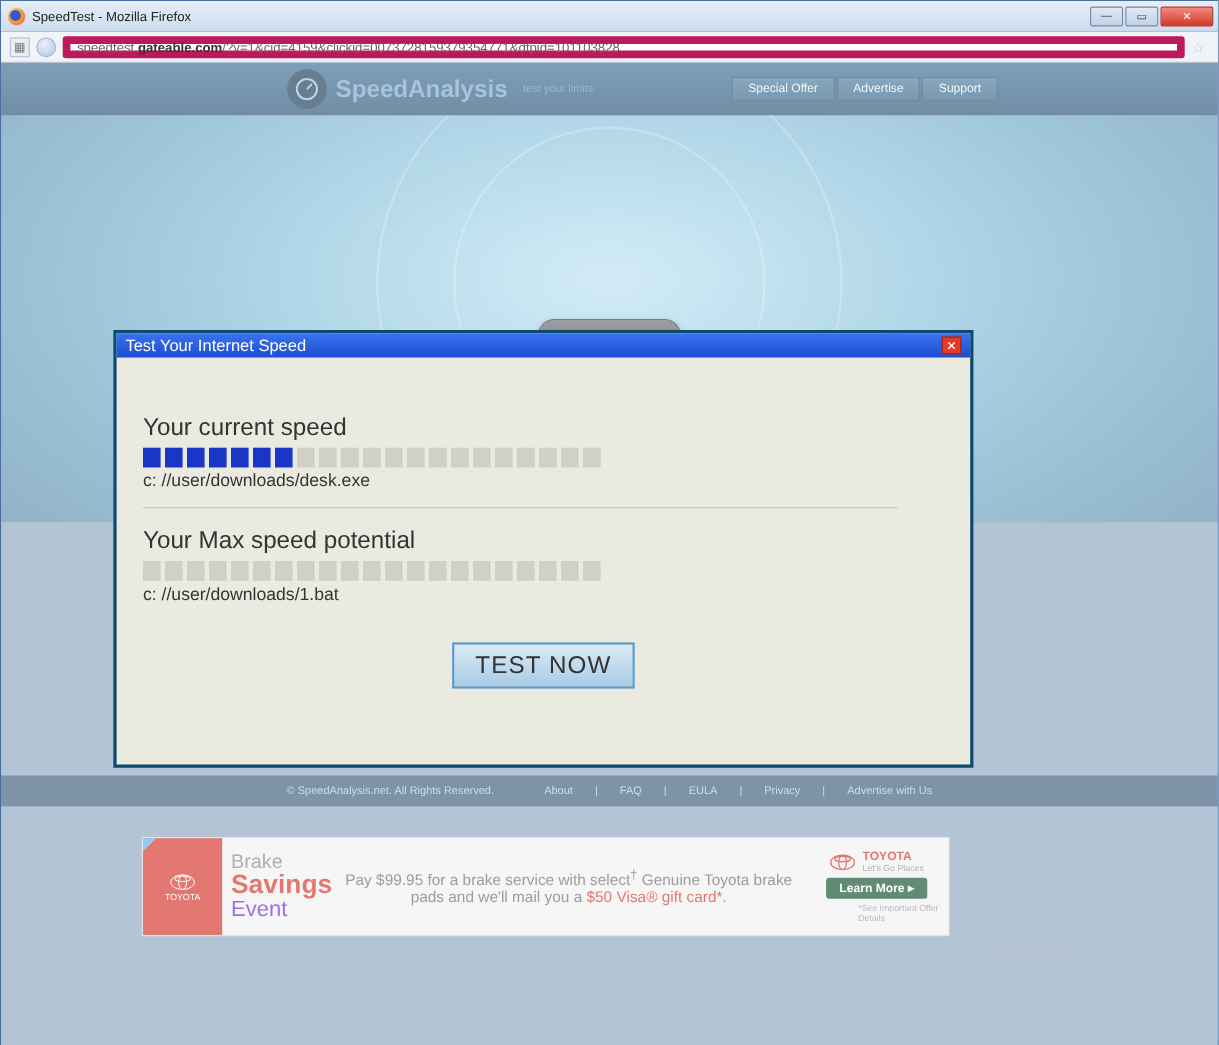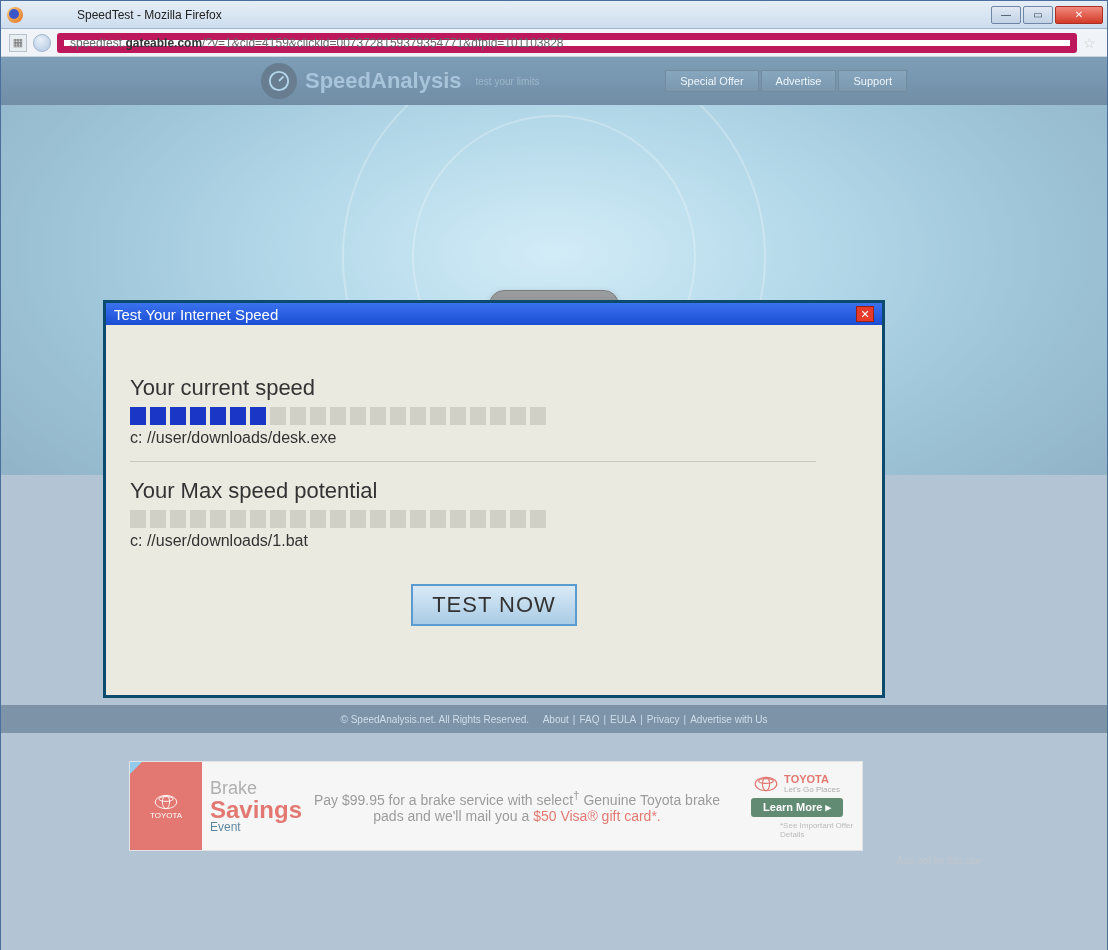--- a/index.html
+++ b/index.html
@@ -1,20 +1,20 @@
 <!DOCTYPE html>
 <html><head>
 <meta charset="utf-8">
 <style>
 * { margin: 0; padding: 0; box-sizing: border-box; }
 body { font-family: "Segoe UI", Tahoma, Arial, sans-serif; background: #7a98b5; overflow: hidden; width: 1108px; height: 950px; position: relative; }
 
 
 .window-chrome { width: 1108px; height: 950px; background: #fff; border: 1px solid #4a6e9e; }
-.titlebar { height: 28px; background: linear-gradient(#e6eef7,#cdddee); display: flex; align-items: center; padding: 0 4px 0 6px; border-bottom: 1px solid #9fb4cc; gap: 48px; }
+.titlebar { height: 28px; background: linear-gradient(#e6eef7,#cdddee); display: flex; align-items: center; padding: 0 4px 0 6px; border-bottom: 1px solid #9fb4cc; }
 .titlebar .ff-icon { width: 16px; height: 16px; margin-right: 6px; border-radius: 8px; background: radial-gradient(circle at 30% 30%, #ffd27a, #e06a1c); position: relative; }
 .titlebar .ff-icon::after { content:""; position:absolute; width:10px; height:10px; border-radius:50%; background:#3a56c9; top:2px; left:2px; }
 .titlebar-text { font-size: 12px; color: #222; flex: 1; }
 .win-btns { display: flex; gap: 2px; }
 .win-btn { width: 30px; height: 18px; border: 1px solid #6f87a6; border-radius: 2px; display:flex; align-items:center; justify-content:center; background: linear-gradient(#e0e8f3,#c2d2e6); font-size:10px; color:#345; }
 .win-btn.close { background: linear-gradient(#f18a7e,#d33a28); color:#fff; width: 48px; border-color:#a83024; }
 
 .addressbar { height: 28px; background: #f0f3f7; display:flex; align-items:center; padding: 2px 8px; border-bottom:1px solid #c9d3dd; gap:6px; }
 .tab-stub { width:18px; height:18px; border:1px solid #b7c2cc; background:#e8edf2; display:flex; align-items:center; justify-content:center; font-size:11px; color:#777; }
 .world-icon { width:18px; height:18px; border-radius:50%; border:1px solid #9fb4cc; background: radial-gradient(circle at 40% 30%, #e9f1fb, #b1c6de); }
@@ -35,32 +35,32 @@
 .nav-btn { font-size:11px; color:#e6f0f7; background: linear-gradient(#4c7da0,#3a6587); border:1px solid #2e536f; padding:4px 14px; }
 
 .hero { position:absolute; top:48px; left:0; right:0; height:370px; background: radial-gradient(ellipse 700px 350px at 50% 40%, #bde3f4 0%, #8cc4dd 40%, #6fa8c5 70%, #5c8fad 100%); display:flex; align-items:flex-start; justify-content:center; padding-top:185px; overflow:hidden; }
 .hero::before, .hero::after { content:""; position:absolute; border-radius:50%; border:2px solid rgba(255,255,255,0.25); }
 .hero::before { width:420px; height:420px; top:-60px; left:50%; transform:translateX(-50%); }
 .hero::after { width:280px; height:280px; top:10px; left:50%; transform:translateX(-50%); }
 .begin-btn { width:130px; height:30px; border-radius:15px; background: linear-gradient(#6b6e72,#4b4d50); color:#d9dde1; font-size:12px; display:flex; align-items:center; justify-content:center; border:1px solid #3c3d40; box-shadow:0 2px 6px rgba(0,0,0,0.3); }
 
 .mid-band { position:absolute; top:418px; left:0; right:0; bottom:0; background:#8ea7c1; }
 
-.footer-bar { position:absolute; top:648px; left:0; right:0; height:28px; background:#3c5f7e; color:#b6cde0; font-size:10px; display:flex; align-items:center; justify-content:center; gap:4px; }
+.footer-bar { position:absolute; top:648px; left:0; right:0; height:28px; background:#3c5f7e; color:#b6cde0; font-size:10px; display:flex; align-items:center; justify-content:center; gap:20px; }
 .footer-bar a { color:#b6cde0; }
 
 
 .ad-block { position:absolute; top:704px; left:128px; width:734px; height:90px; background:#f2f2f2; border:1px solid #d6d6d6; display:flex; align-items:center; }
 .ad-red { width:72px; height:100%; background:#d4362c; display:flex; flex-direction:column; align-items:center; justify-content:center; color:#fff; font-size:8px; position:relative; }
 .ad-red .tri { position:absolute; top:0; left:0; width:0; height:0; border-top:12px solid #5fb2e6; border-right:12px solid transparent; }
 .ad-toyota-logo { width:24px; height:18px; }
 .ad-headline { margin-left:8px; font-family: Arial; }
 .ad-headline .l1 { font-size:18px; color:#888; }
 .ad-headline .l2 { font-size:24px; color:#d4362c; font-weight:bold; line-height:0.9; }
-.ad-headline .l3 { font-size:12px; color:#0c4a6e; }
+.ad-headline .l3 { font-size:20px; color:#6d28d9; }
 .ad-copy { flex:1; font-size:14px; color:#6b6b6b; text-align:center; padding:0 8px; }
 .ad-copy .red { color:#d4362c; }
 .ad-right { width:130px; display:flex; flex-direction:column; align-items:center; gap:4px; }
 .ad-rlogo { font-size:8px; color:#d4362c; display:flex; align-items:center; gap:6px;}
 .ad-learn { background:#14532d; color:#fff; font-size:11px; padding:3px 12px; border-radius:3px;font-weight:bold; }
 .ad-fine { font-size:8px; color:#999;margin-left:48px; }
 .ads-not { position:absolute; top:798px; right:126px; font-size:10px; color:#a4abb2; }
 
 
 .modal { position:absolute; top:243px; left:102px; width:782px; height:398px; background:#eaeae1; border:3px solid #0c4a6e; z-index:10; }

